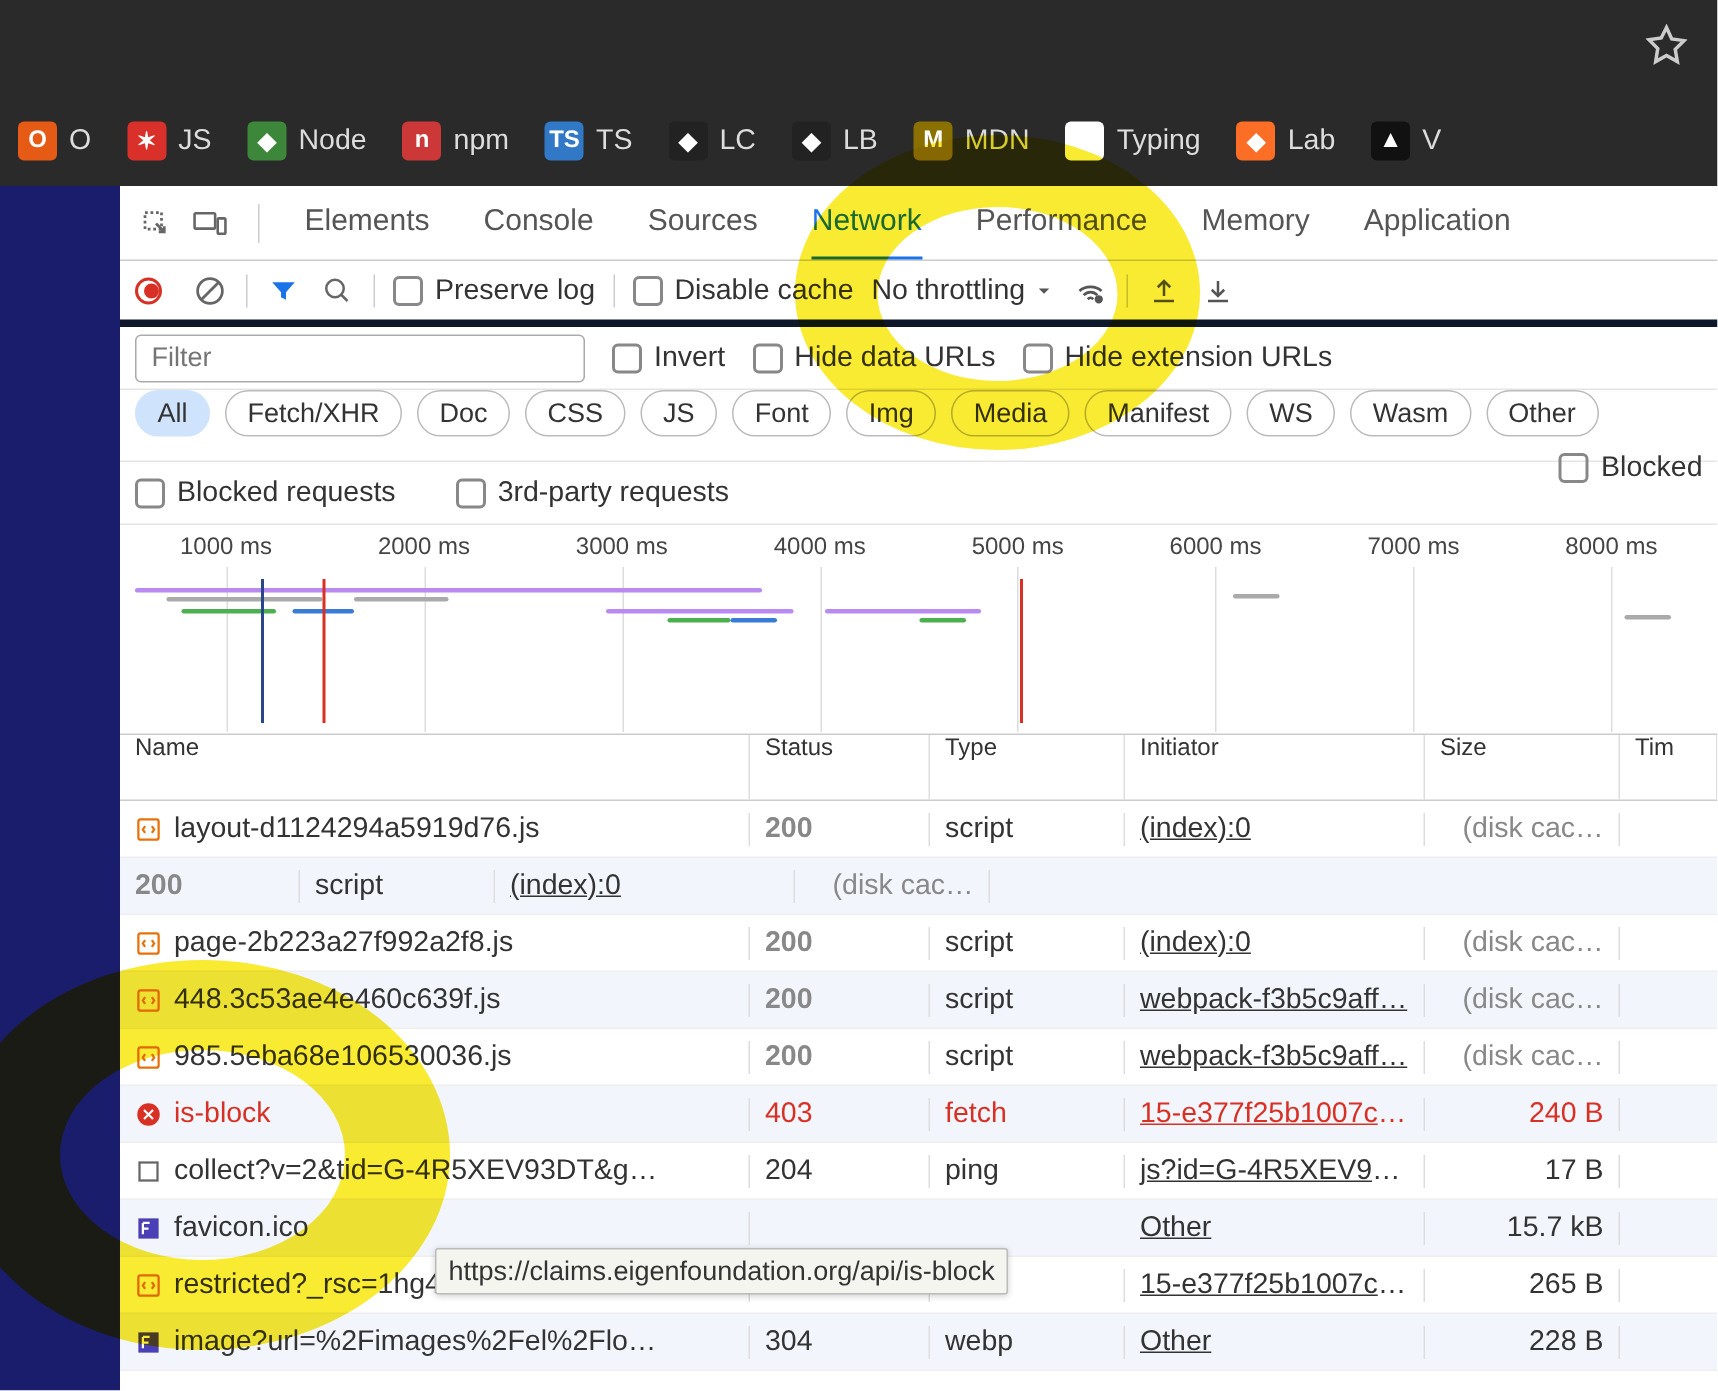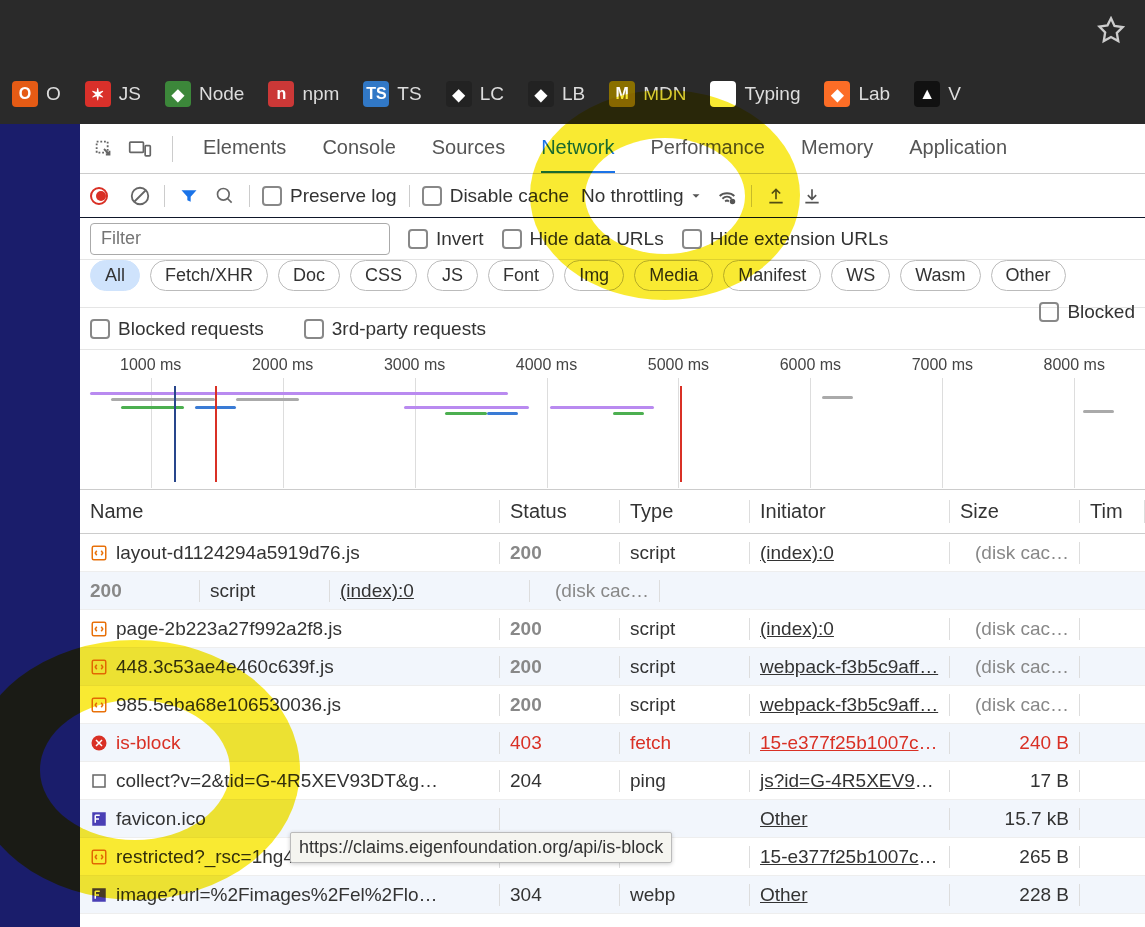--- a/index.html
+++ b/index.html
@@ -23,21 +23,21 @@
 
   
   .tabs-row { display: flex; align-items: center; border-bottom: 1px solid #ccc; height: 50px; padding-left: 10px; gap: 8px; }
   .inspect-icon, .device-icon { width: 28px; height: 28px; display: flex; align-items: center; justify-content: center; cursor: pointer; color: #555; }
   .tab-sep { width: 1px; height: 26px; background: #ccc; margin: 0 10px; }
   .tabs-list { display: flex; gap: 36px; margin-left: 12px; }
   .tab-item { font-size: 20px; color: #555; padding: 12px 0; cursor: pointer; border-bottom: 2px solid transparent; }
   .tab-item.active { color: #1a73e8; border-bottom: 2px solid #1a73e8; }
 
   
-  .toolbar-row { display: flex; align-items: center; height: 44px; padding: 0 10px; gap: 12px; border-bottom: 1px solid #0f172a; }
+  .toolbar-row { display: flex; align-items: center; height: 44px; padding: 0 10px; gap: 12px; border-bottom: 5px solid #0f172a; }
   .record-btn { width: 18px; height: 18px; border-radius: 50%; border: 2px solid #d93025; background: #d93025; cursor: pointer; }
   .clear-btn, .filter-btn, .search-btn, .net-icon { width: 24px; height: 24px; display: flex; align-items: center; justify-content: center; cursor: pointer; color: #555; }
   .filter-btn { color: #1a73e8; }
   .tb-sep { width: 1px; height: 22px; background: #ccc; }
   .checkbox-group { display: flex; align-items: center; gap: 8px; font-size: 19px; color: #333; }
   .cb { width: 20px; height: 20px; border: 2px solid #888; border-radius: 4px; cursor: pointer; }
   .throttle { display: flex; align-items: center; gap: 6px; font-size: 19px; color: #333; cursor: pointer; }
 
   
   .filter-row { display: flex; align-items: center; height: 42px; padding: 0 10px; gap: 18px; border-bottom: 1px solid #e5e5e5; }
@@ -56,21 +56,21 @@
   .time-ticks { display: flex; justify-content: space-between; padding: 0 40px; font-size: 16px; color: #444; }
   .tick { position: relative; }
   .tick::after { content: ''; position: absolute; top: 22px; left: 50%; width: 1px; height: 110px; background: #ddd; }
   .waterfall-lanes { position: absolute; top: 36px; left: 10px; right: 10px; height: 100px; }
   .lane { position: absolute; height: 3px; border-radius: 2px; }
   .vline-blue { position:absolute; top:36px; width:2px; height:96px; background:#28468c; }
   .vline-red { position:absolute; top:36px; width:2px; height:96px; background:#d93025; }
 
   
   .net-table { flex: 1; overflow: hidden; }
-  .thead { display: flex; border-bottom: 1px solid #ccc; height: 44px; align-items: center; font-size: 20px; color: #333; }
+  .thead { display: flex; border-bottom: 1px solid #ccc; height: 44px; font-size: 16px; color: #333; }
   .th, .td { padding: 0 10px; border-right: 1px solid #ddd; overflow: hidden; white-space: nowrap; text-overflow: ellipsis; }
   .col-name { width: 420px; }
   .col-status { width: 120px; }
   .col-type { width: 130px; }
   .col-initiator { width: 200px; }
   .col-size { width: 130px; text-align: right; }
   .col-time { flex: 1; }
 
   .tbody .trow { display: flex; height: 38px; align-items: center; font-size: 19px; color: #333; border-bottom: 1px solid #eee; }
   .trow:nth-child(even) { background: #f2f6fc; }

